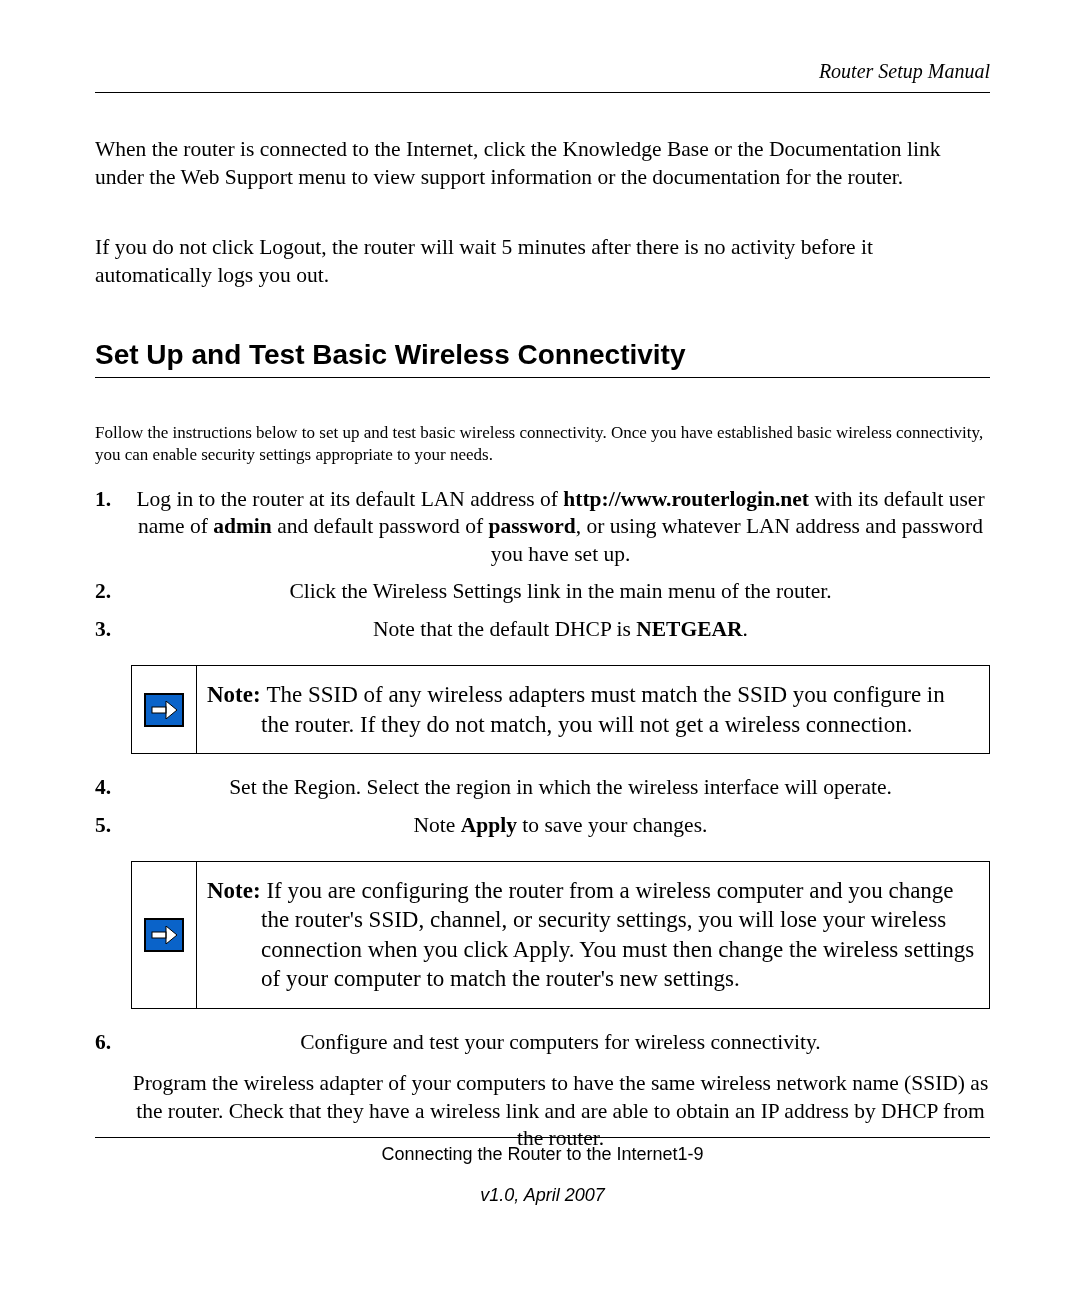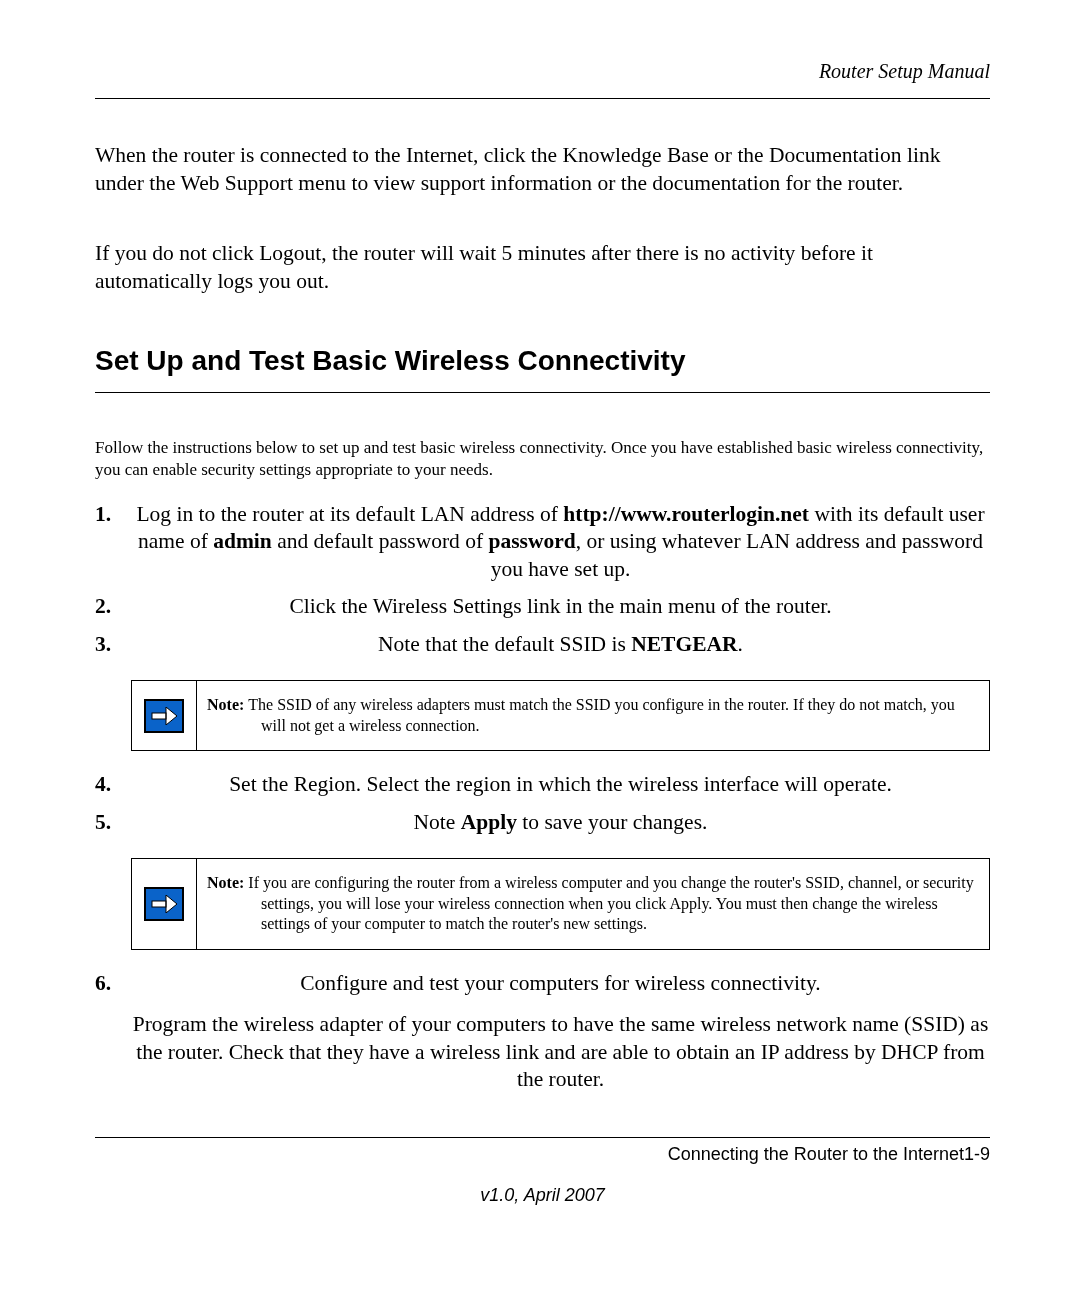--- a/index.html
+++ b/index.html
@@ -14,35 +14,35 @@
     height: 1296px;
     box-sizing: border-box;
     padding: 60px 90px 40px 95px;
     position: relative;
   }
   .header-line {
     border-bottom: 1.5px solid #000;
     text-align: right;
     font-style: italic;
     font-size: 20px;
-    padding-bottom: 15px;
+    padding-bottom: 9px;
   }
   .para {
     font-size: 21.5px;
     line-height: 1.28;
     margin-top: 43px;
   }
   .para + .para { }
   .section-title {
     font-family: Arial, Helvetica, sans-serif;
     font-weight: bold;
     font-size: 28px;
     margin-top: 50px;
     border-bottom: 1.5px solid #000;
-    padding-bottom: 15px;
+    padding-bottom: 6px;
   }
   .intro {
     font-size: 17px;
     line-height: 1.28;
     margin-top: 44px;
   }
   ol.steps {
     list-style: none;
     padding: 0;
     margin: 20px 0 0 0;
@@ -59,21 +59,21 @@
   }
   ol.steps > li .body { flex: 1; text-align: center; }
   .bold { font-weight: bold; }
   .note-wrap {
     margin-top: 22px;
     margin-left: 36px;
   }
   .note-box {
     display: flex;
     border: 1px solid #000;
-    font-size: 16px;
+    font-size: 23px;
     line-height: 1.28;
   }
   .note-icon-cell {
     flex: 0 0 56px;
     border-right: 1px solid #000;
     display: flex;
     align-items: center;
     justify-content: center;
     padding: 10px 4px;
   }
@@ -103,21 +103,21 @@
     left: 95px;
     right: 90px;
     bottom: 90px;
   }
   .footer-rule {
     border-top: 1.5px solid #000;
     height: 0;
   }
   .footer-row {
     display: flex;
-    justify-content: flex-end;
+    justify-content: center;
     font-family: Arial, Helvetica, sans-serif;
     font-size: 18px;
     margin-top: 6px;
   }
   .footer-version {
     text-align: center;
     font-family: Arial, Helvetica, sans-serif;
     font-style: italic;
     font-size: 18px;
     margin-top: 20px;
@@ -149,21 +149,21 @@
         <span>Log in to the router at its default LAN address of </span><span class="bold">http://www.routerlogin.net</span><span> with its default user name of </span><span class="bold">admin</span><span> and default password of </span><span class="bold">password</span><span>, or using whatever LAN address and password you have set up.</span>
       </span>
     </li>
     <li>
       <span class="num">2.</span>
       <span class="body">Click the Wireless Settings link in the main menu of the router.</span>
     </li>
     <li>
       <span class="num">3.</span>
       <span class="body">
-        <span>Note that the default SSID is </span><span class="bold">NETGEAR</span><span>.</span>
+        <span>Note that the default DHCP is </span><span class="bold">NETGEAR</span><span>.</span>
       </span>
     </li>
   </ol>
 
   <div class="note-wrap">
     <div class="note-box">
       <div class="note-icon-cell">
         <div class="note-icon">
           <svg width="26" height="18" viewBox="0 0 26 18">
             <rect x="1" y="6" width="14" height="6" fill="#fff"></rect>

